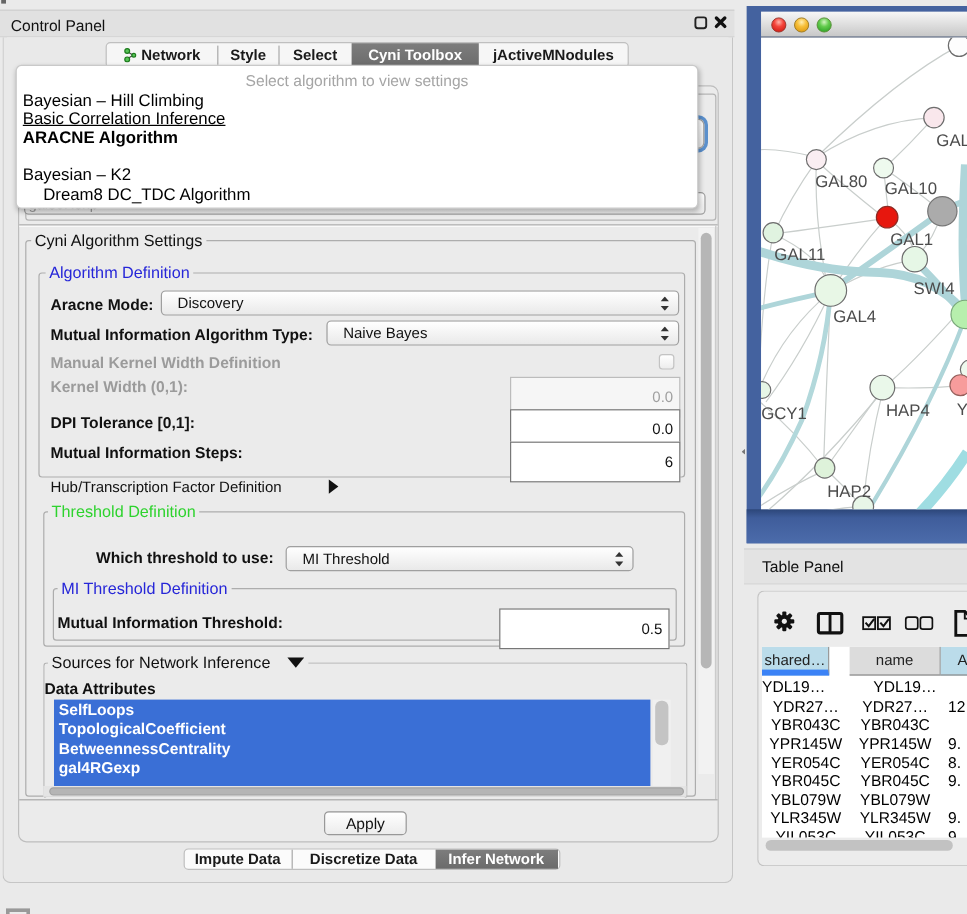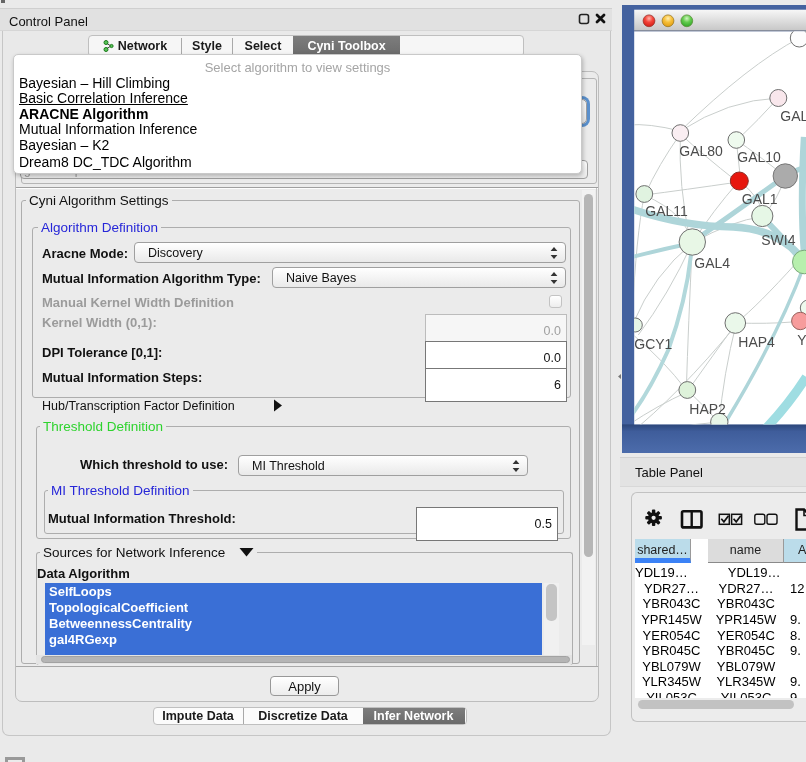--- a/index.html
+++ b/index.html
@@ -62,20 +62,21 @@
       <line x1="3" y1="9" x2="8" y2="6" stroke="#444" stroke-width="1"></line>
       <circle cx="3" cy="2.5" r="2" fill="#57c457" stroke="#1c7a1c"></circle>
       <circle cx="3" cy="9.5" r="2" fill="#57c457" stroke="#1c7a1c"></circle>
       <circle cx="8.5" cy="6" r="1.6" fill="#57c457" stroke="#1c7a1c"></circle>
     </svg>Network</div>
   <div class="sep"></div>
   <div class="tab" style="width:50px;">Style</div>
   <div class="sep"></div>
   <div class="tab" style="width:60px;">Select</div>
   <div class="tab sel" style="width:107px;">Cyni Toolbox</div>
+  <div class="tab" style="width:124px;">jActiveMNodules</div>
 </div>
 
 <div class="abs" id="content"></div>
 
 <div class="abs" style="left:21px;top:78px;width:574px;height:104px;border:1px solid #b5b5b5;border-radius:3px;"></div>
 <div class="abs combo" style="left:180px;top:99px;width:407px;height:25px;border-radius:5px;box-shadow:0 0 0 3px #5b90cc;"></div>
 <div class="abs combo" style="left:20px;top:160px;width:568px;height:19px;">
   <span class="ct" style="left:3px;color:#9b9b9b;font-size:12px;">gal80Rexp</span>
 </div>
 
@@ -134,39 +135,38 @@
 </div>
 <div class="abs gbox" style="left:44px;top:490px;width:518px;height:42px;"></div>
 <div class="abs gtitle blue" style="left:48px;top:483px;">MI Threshold Definition</div>
 <div class="abs lbl" style="left:48px;top:511px;">Mutual Information Threshold:</div>
 <div class="abs field" style="left:416px;top:507px;width:142px;height:21px;">0.5</div>
 
 <div class="abs gbox" style="left:36px;top:552px;width:535px;height:112px;border-bottom:none;"></div>
 <div class="abs gtitle" style="left:40px;top:545px;">Sources for Network Inference <svg width="15" height="10" viewBox="0 0 15 10" style="margin-left:10px;">
       <path d="M0.5 1 L14.5 1 L7.5 9.5 Z" fill="#111"></path>
     </svg></div>
-<div class="abs lbl" style="left:37px;top:566px;">Data Algorithm</div>
+<div class="abs lbl" style="left:37px;top:566px;">Data Attributes</div>
 <div class="abs" style="left:45px;top:583px;width:497px;height:72px;background:#3a6fd6;color:#fff;font-size:13px;">
   <div style="padding:1px 0 0 4px;line-height:16px;font-weight:bold;">SelfLoops<br>TopologicalCoefficient<br>BetweennessCentrality<br>gal4RGexp</div>
 </div>
 <div class="abs" style="left:544px;top:583px;width:15px;height:72px;background:#f0f0f0;"></div>
 <div class="abs sbthumb" style="left:546px;top:584px;width:11px;height:37px;background:#c4c4c4;"></div>
 
 <div class="abs" style="left:36px;top:655px;width:536px;height:9px;background:#e4e4e4;"></div>
 <div class="abs sbthumb" style="left:41px;top:655.5px;width:529px;height:7.5px;background:#b5b5b5;border:1px solid #a2a2a2;box-sizing:border-box;"></div>
 <div class="abs" style="left:16px;top:666px;width:582px;height:1px;background:#a8a8a8;"></div>
 
 <div class="abs" id="popup">
   <div class="hint">Select algorithm to view settings</div>
   <div class="it" style="top:20px;">Bayesian – Hill Climbing</div>
   <div class="it" style="top:35px;text-decoration:underline;">Basic Correlation Inference</div>
   <div class="it" style="top:51px;font-weight:bold;">ARACNE Algorithm</div>
-  <div class="it" style="top:66px;">Mutual Information Inference</div>
   <div class="it" style="top:82px;">Bayesian – K2</div>
-  <div class="it" style="top:99px;">Dream8 DC_TDC Algorithm</div>
+  <div class="it" style="top:99px;margin-left:17px;">Dream8 DC_TDC Algorithm</div>
 </div>
 
 <div class="abs" id="applyBtn">Apply</div>
 
 <div class="abs tabstrip" style="left:152.5px;top:707px;width:314px;height:17.5px;background:#fbfbfb;">
   <div class="tab" style="width:89px;">Impute Data</div>
   <div class="sep"></div>
   <div class="tab" style="width:119px;">Discretize Data</div>
   <div class="tab sel" style="width:102px;">Infer Network</div>
 </div>

